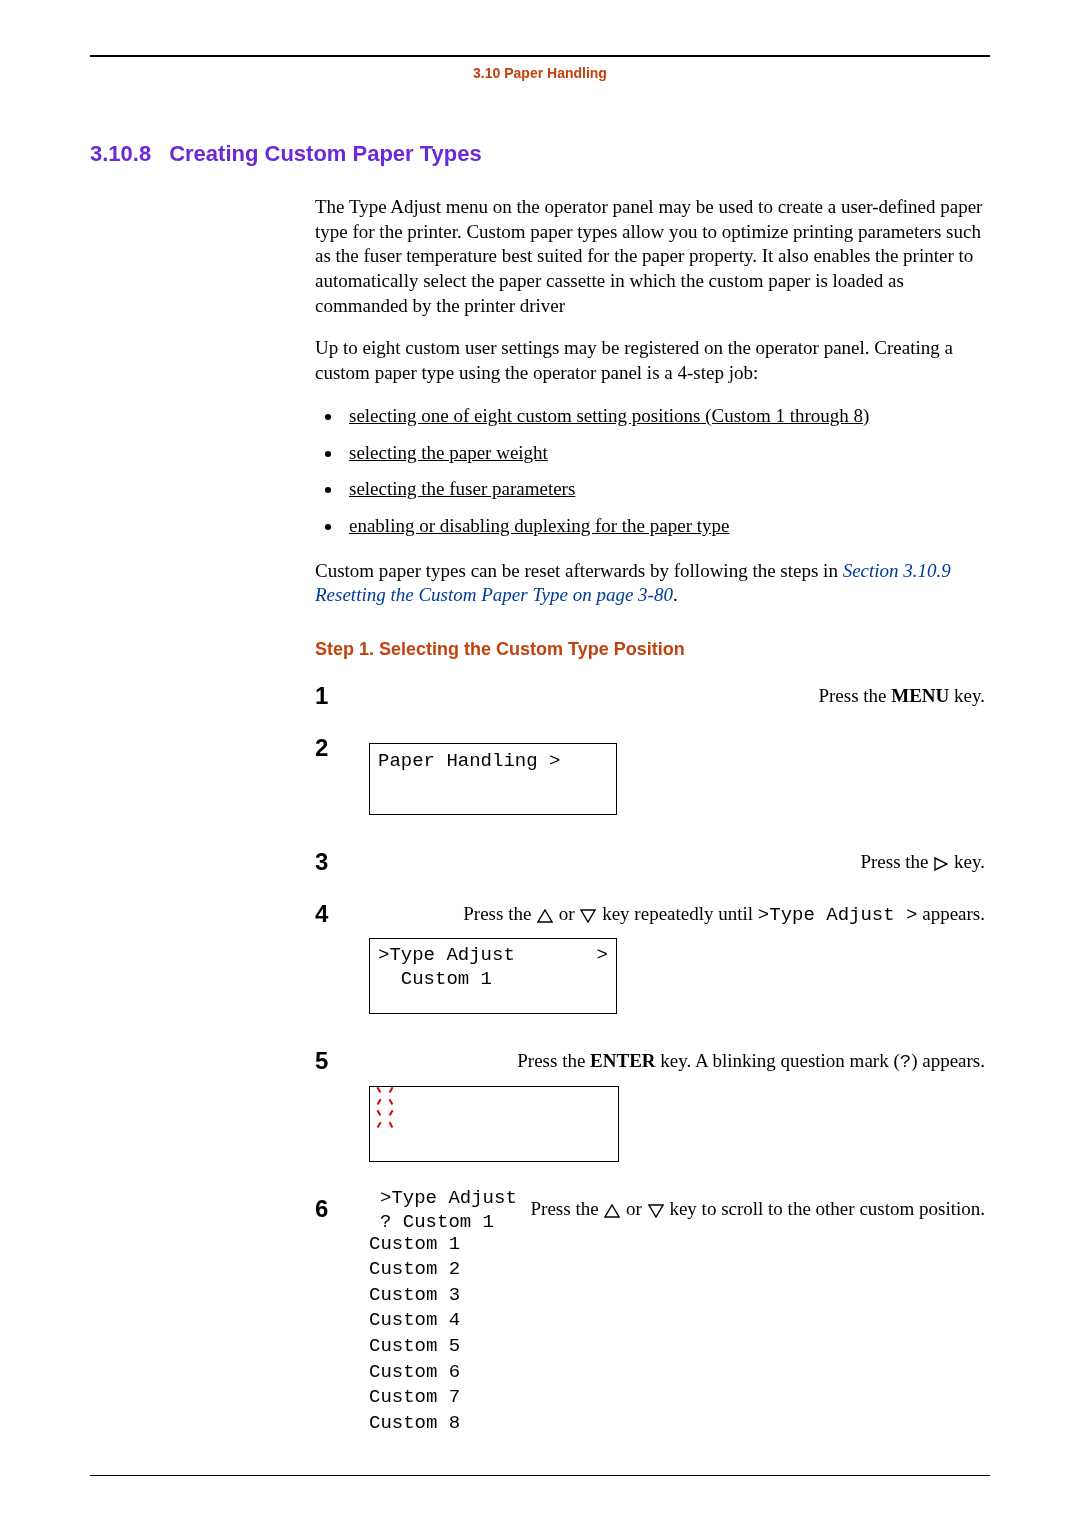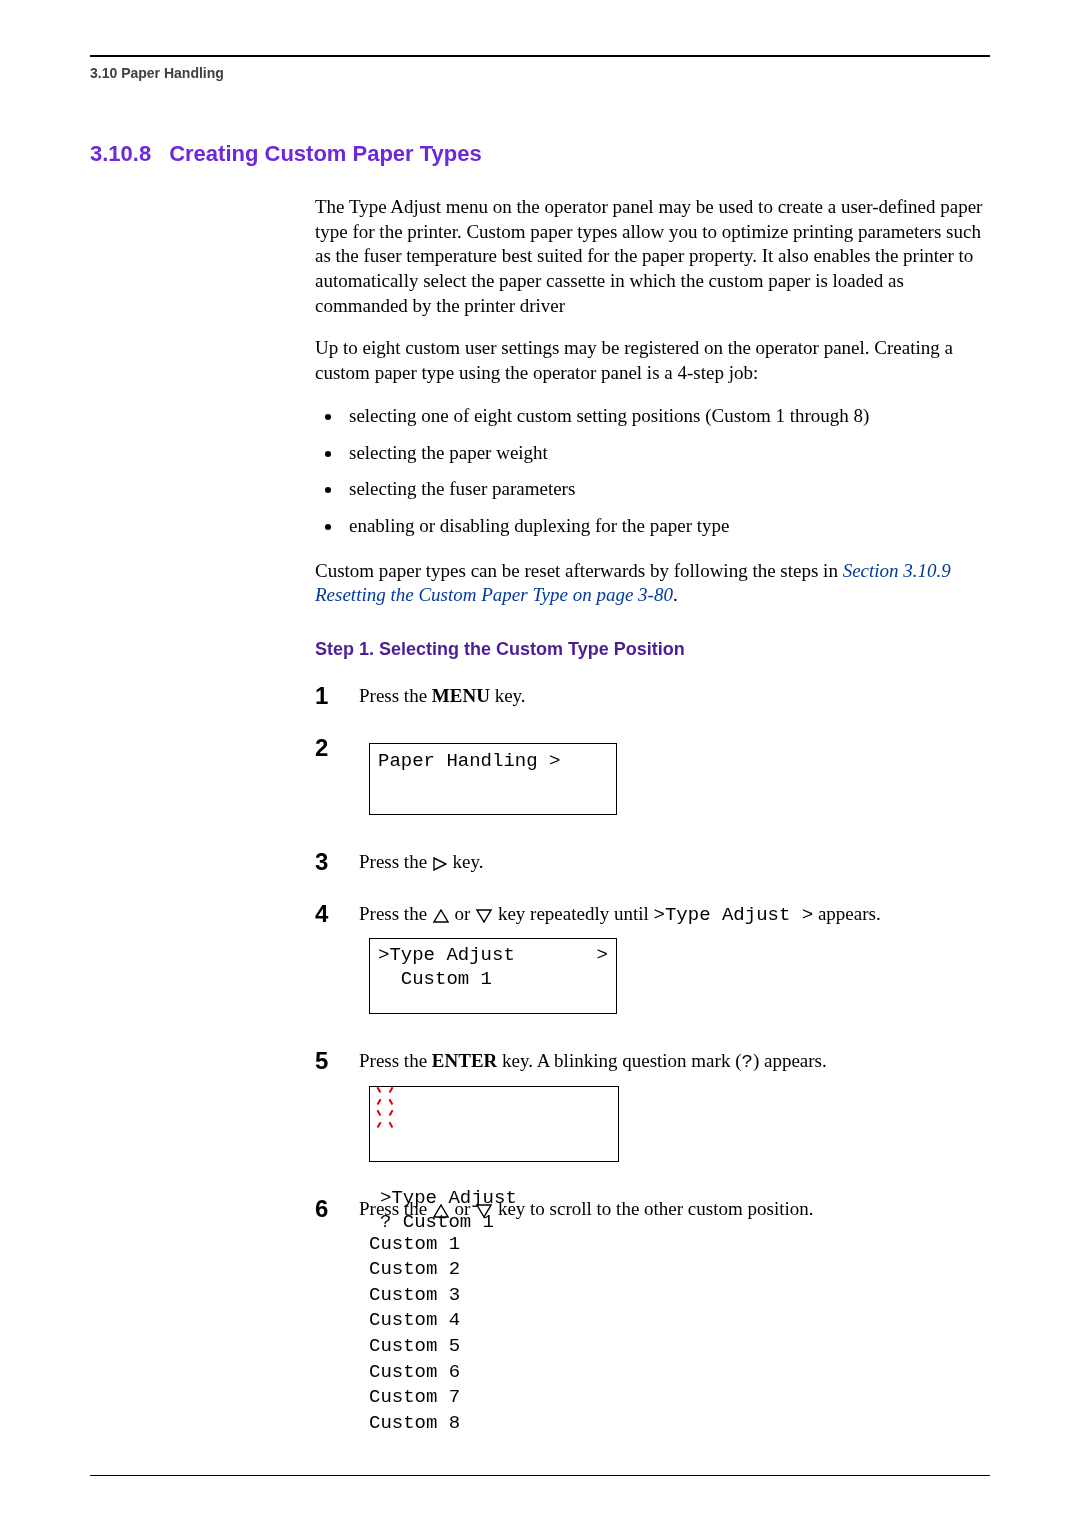--- a/index.html
+++ b/index.html
@@ -24,22 +24,23 @@
     margin: 0 0 8px 0;
   }
   .thin-rule {
     border-top: 1px solid #000;
     margin: 0 0 8px 0;
   }
   .running-head {
     font-family: Arial, Helvetica, sans-serif;
     font-size: 14px;
     font-weight: bold;
-    color: #404040;
+    color: #c2410c;
     margin-bottom: 60px;
+    text-align: center;
   }
   h2.sec-title {
     font-family: Arial, Helvetica, sans-serif;
     font-size: 22px;
     font-weight: bold;
     color: #6d28d9;
     margin: 0 0 28px 0;
   }
   .sec-num {
     display: inline-block;
@@ -49,30 +50,30 @@
     margin-left: 225px;
     margin-right: 5px;
     font-size: 19px;
     line-height: 1.3;
   }
   .body-col p { margin: 0 0 18px 0; }
   ul.bullets {
     margin: 0 0 20px 0;
     padding-left: 28px;
   }
-  ul.bullets li { margin: 12px 0 2px 0; padding-left: 6px; }
+  ul.bullets li { margin: 12px 0 2px 0; padding-left: 6px; text-decoration: underline; }
   .xref {
     color: #003a9e;
     font-style: italic;
   }
   h3.step-title {
     font-family: Arial, Helvetica, sans-serif;
     font-size: 18px;
     font-weight: bold;
-    color: #4c1d95;
+    color: #c2410c;
     margin: 30px 0 22px 0;
   }
   .steps {
     margin: 0;
     padding: 0;
   }
   .step {
     display: flex;
     align-items: flex-start;
     margin-bottom: 16px;
@@ -84,21 +85,21 @@
     font-size: 24px;
     font-weight: bold;
     line-height: 1;
     padding-top: 1px;
   }
   .step-body {
     flex: 1 1 auto;
     font-size: 19px;
     line-height: 1.35;
   }
-  .step-body p { margin: 0 0 10px 0; }
+  .step-body p { margin: 0 0 10px 0; text-align: right; }
   .mono { font-family: "Courier New", Courier, monospace; }
   .tri {
     display: inline-block;
     vertical-align: -1px;
     margin: 0 1px;
   }
   .lcd {
     border: 1.5px solid #000;
     width: 230px;
     height: 60px;

